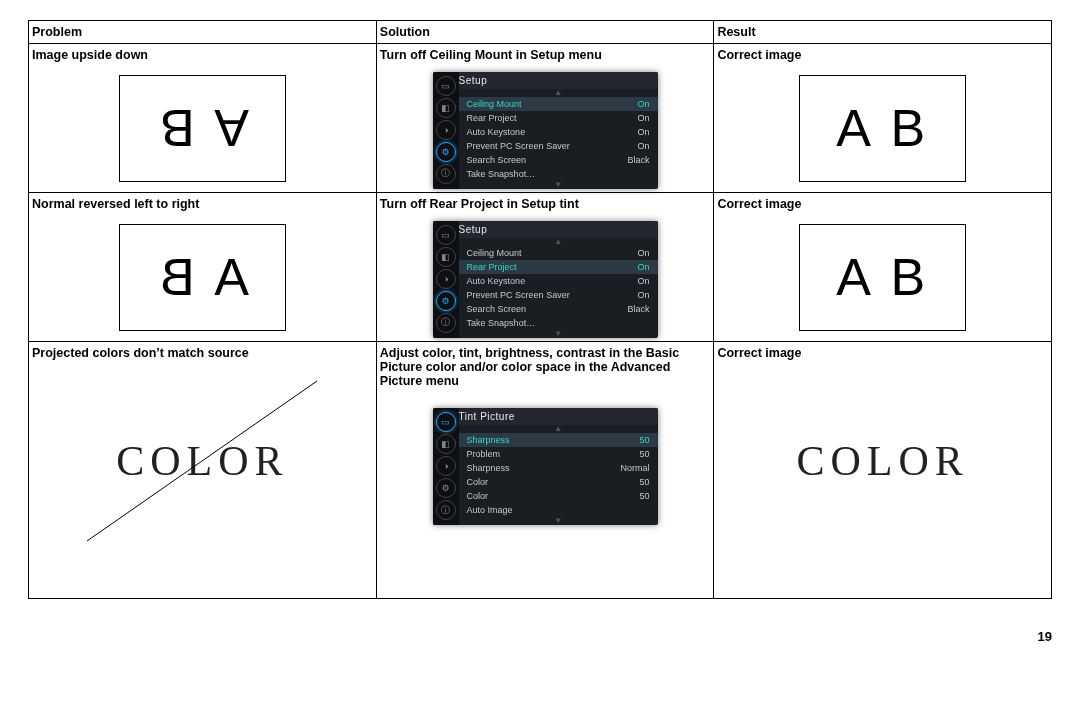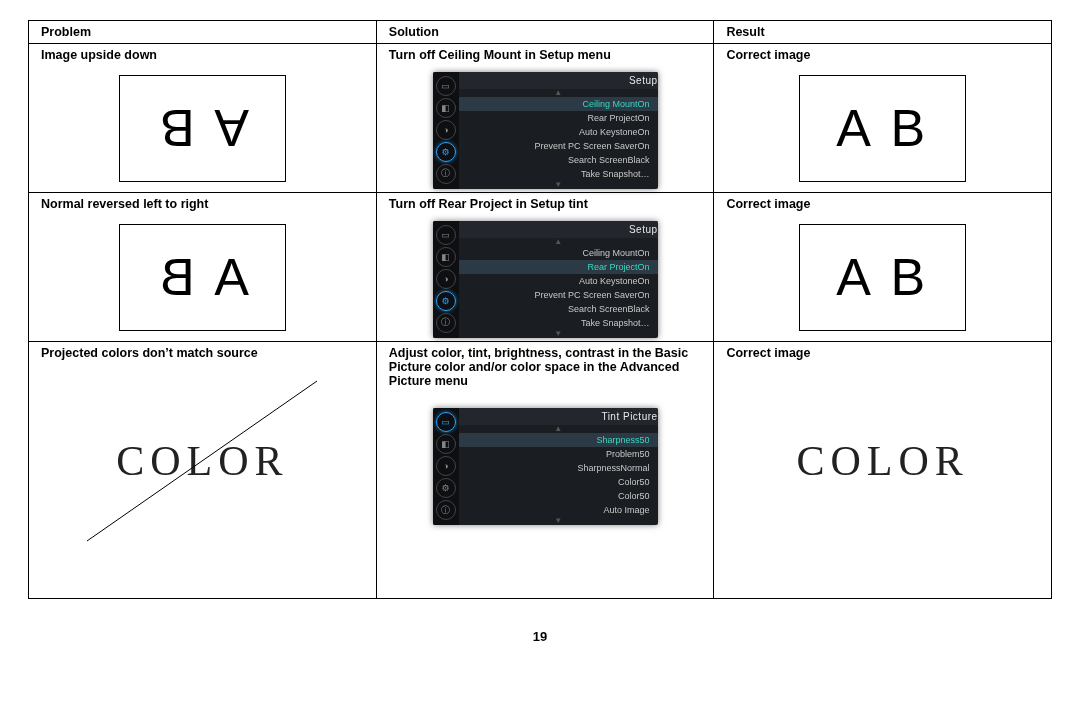--- a/index.html
+++ b/index.html
@@ -13,21 +13,21 @@
     height: 720px;
     box-sizing: border-box;
   }
   table.trouble {
     border-collapse: collapse;
     width: 100%;
     table-layout: fixed;
   }
   table.trouble th, table.trouble td {
     border: 1px solid #000;
-    padding: 4px 12px;
+    padding: 4px 3px;
     text-align: left;
     vertical-align: top;
     font-weight: bold;
     font-size: 12.5px;
   }
   table.trouble th { font-weight: bold; }
   col.c1 { width: 34%; }
   col.c2 { width: 33%; }
   col.c3 { width: 33%; }
   .cell-label { margin-bottom: 6px; }
@@ -107,42 +107,42 @@
     font-size: 9px;
     color: #888;
   }
   .osd .side .ic.sel {
     border-color: #2aa6ff;
     color: #2aa6ff;
     box-shadow: 0 0 4px rgba(42,166,255,.6);
   }
   .osd .main { flex: 1; }
   .osd .title {
-    text-align: right;
+    text-align: left;
     font-size: 10px;
     padding: 3px 0;
     color: #e8e8e8;
     background: #23262c;
     letter-spacing: .5px;
   }
   .osd .arrow { text-align:center; font-size:8px; color:#555; line-height:8px; }
   .osd .row {
     display: flex;
-    justify-content: flex-end;
+    justify-content: space-between;
     font-size: 9px;
     padding: 2px 8px 2px 8px;
     color: #c8c8c8;
   }
   .osd .row.hi {
     background: #2b3a44;
     color: #3ad6c0;
   }
   .osd .row.hi .val { color: #3ad6c0; }
   .page-num {
-    text-align: center;
+    text-align: right;
     margin-top: 30px;
     font-size: 13px;
     font-weight: bold;
   }
 </style>
 </head>
 <body>
 
 <table class="trouble">
   <colgroup>

